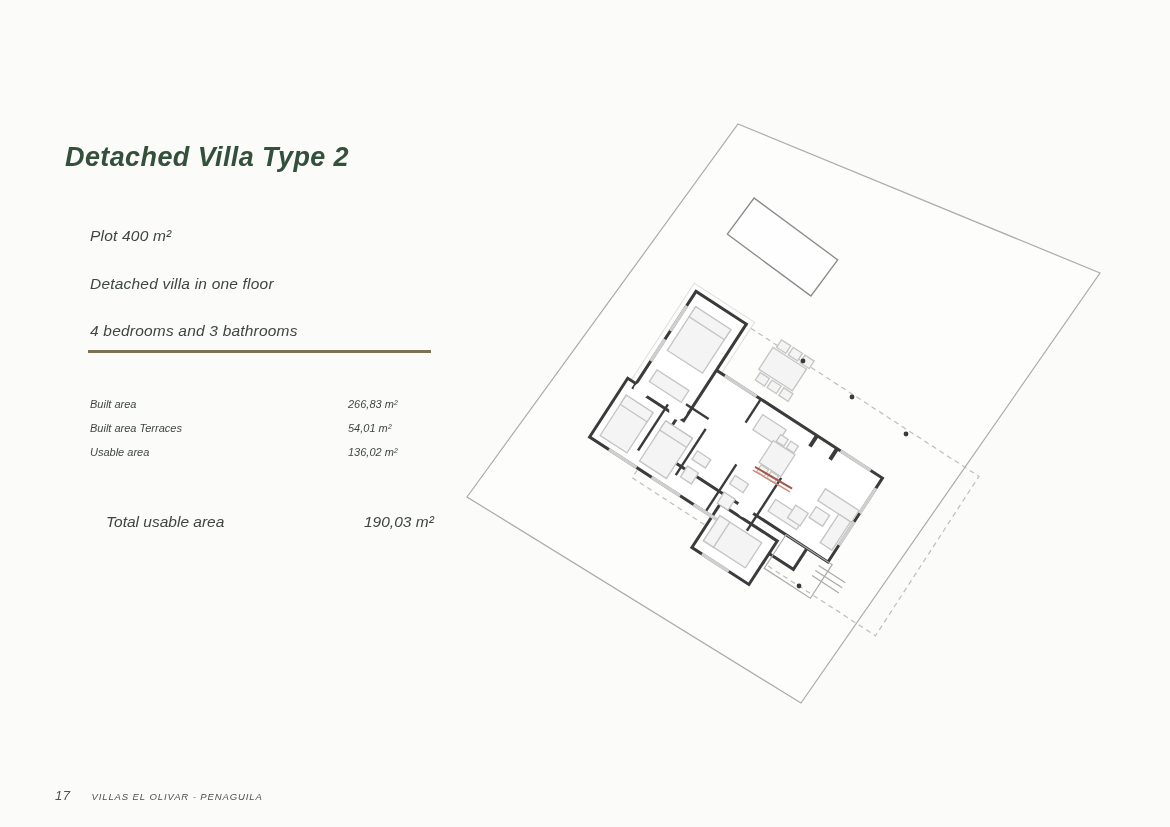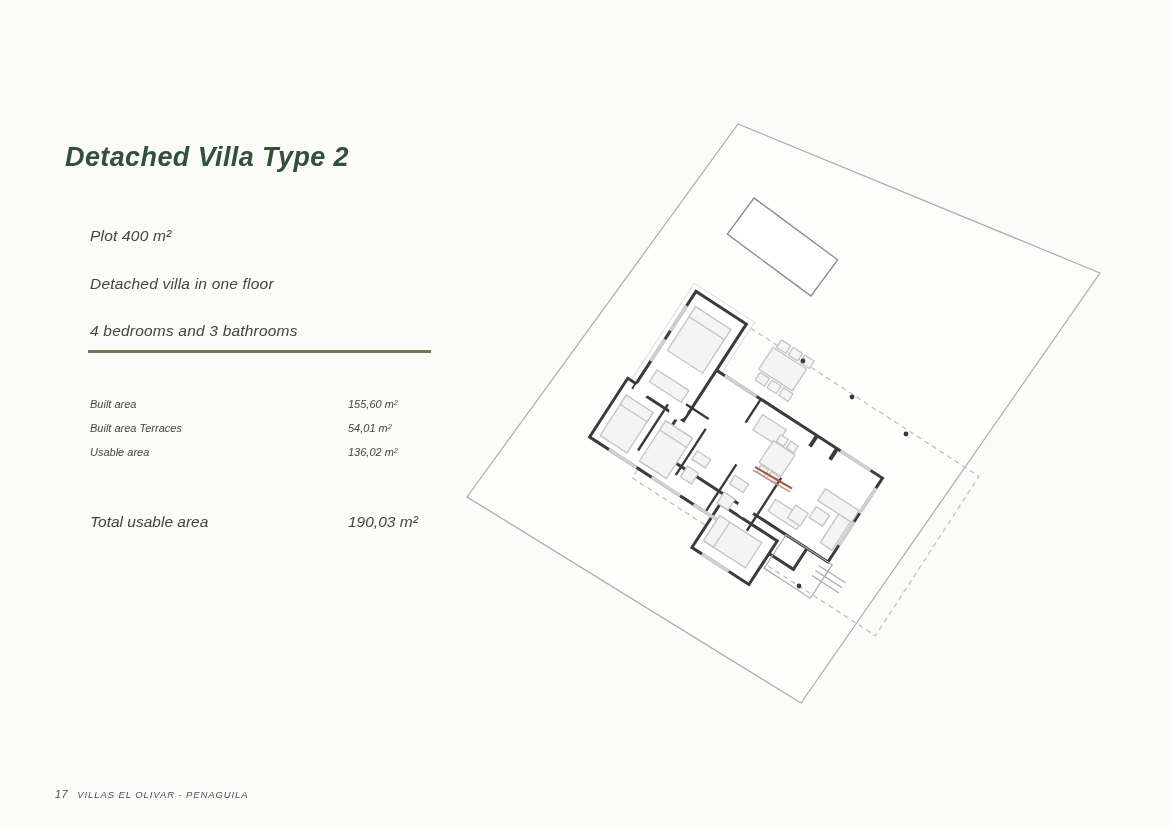--- a/index.html
+++ b/index.html
@@ -22,40 +22,40 @@
   .f0{top:227px}.f1{top:275px}.f2{top:322px}
   .divider{
     left:88px;top:350px;width:343px;height:2.5px;
     background:#7b7254;border:none;margin:0;
   }
   .areas{left:90px;top:392px;width:345px;}
   .area-row{display:flex;height:24px;line-height:24px;font-size:11px;}
   .area-label{width:258px;color:#3d463f;}
   .area-value{flex:1;color:#3d463f;}
   .total-row{left:90px;top:510px;width:345px;display:flex;font-size:15.5px;line-height:24px;}
-  .total-row .area-label{width:258px;}
+  .total-row .area-label{width:258px;margin-left:16px;}
   .footer{left:55px;top:788px;font-size:9.5px;letter-spacing:.9px;color:#4f4f4f;}
-  .footer .pnum{font-size:11px;margin-right:9px;letter-spacing:.5px;}
+  .footer .pnum{font-size:13px;margin-right:21px;letter-spacing:.5px;}
   svg{position:absolute;left:0;top:0;}
 </style>
 </head>
 <body>
 
 <div class="abs page-title">Detached Villa Type 2</div>
 
 <div class="abs feature f0">Plot 400 m²</div>
 <div class="abs feature f1">Detached villa in one floor</div>
 <div class="abs feature f2">4 bedrooms and 3 bathrooms</div>
 
 <div class="abs divider"></div>
 
 <div class="abs areas">
   <div class="area-row">
     <div class="area-label">Built area</div>
-    <div class="area-value">155,60 m²</div>
+    <div class="area-value">266,83 m²</div>
   </div>
   <div class="area-row">
     <div class="area-label">Built area Terraces</div>
     <div class="area-value">54,01 m²</div>
   </div>
   <div class="area-row">
     <div class="area-label">Usable area</div>
     <div class="area-value">136,02 m²</div>
   </div>
 </div>

